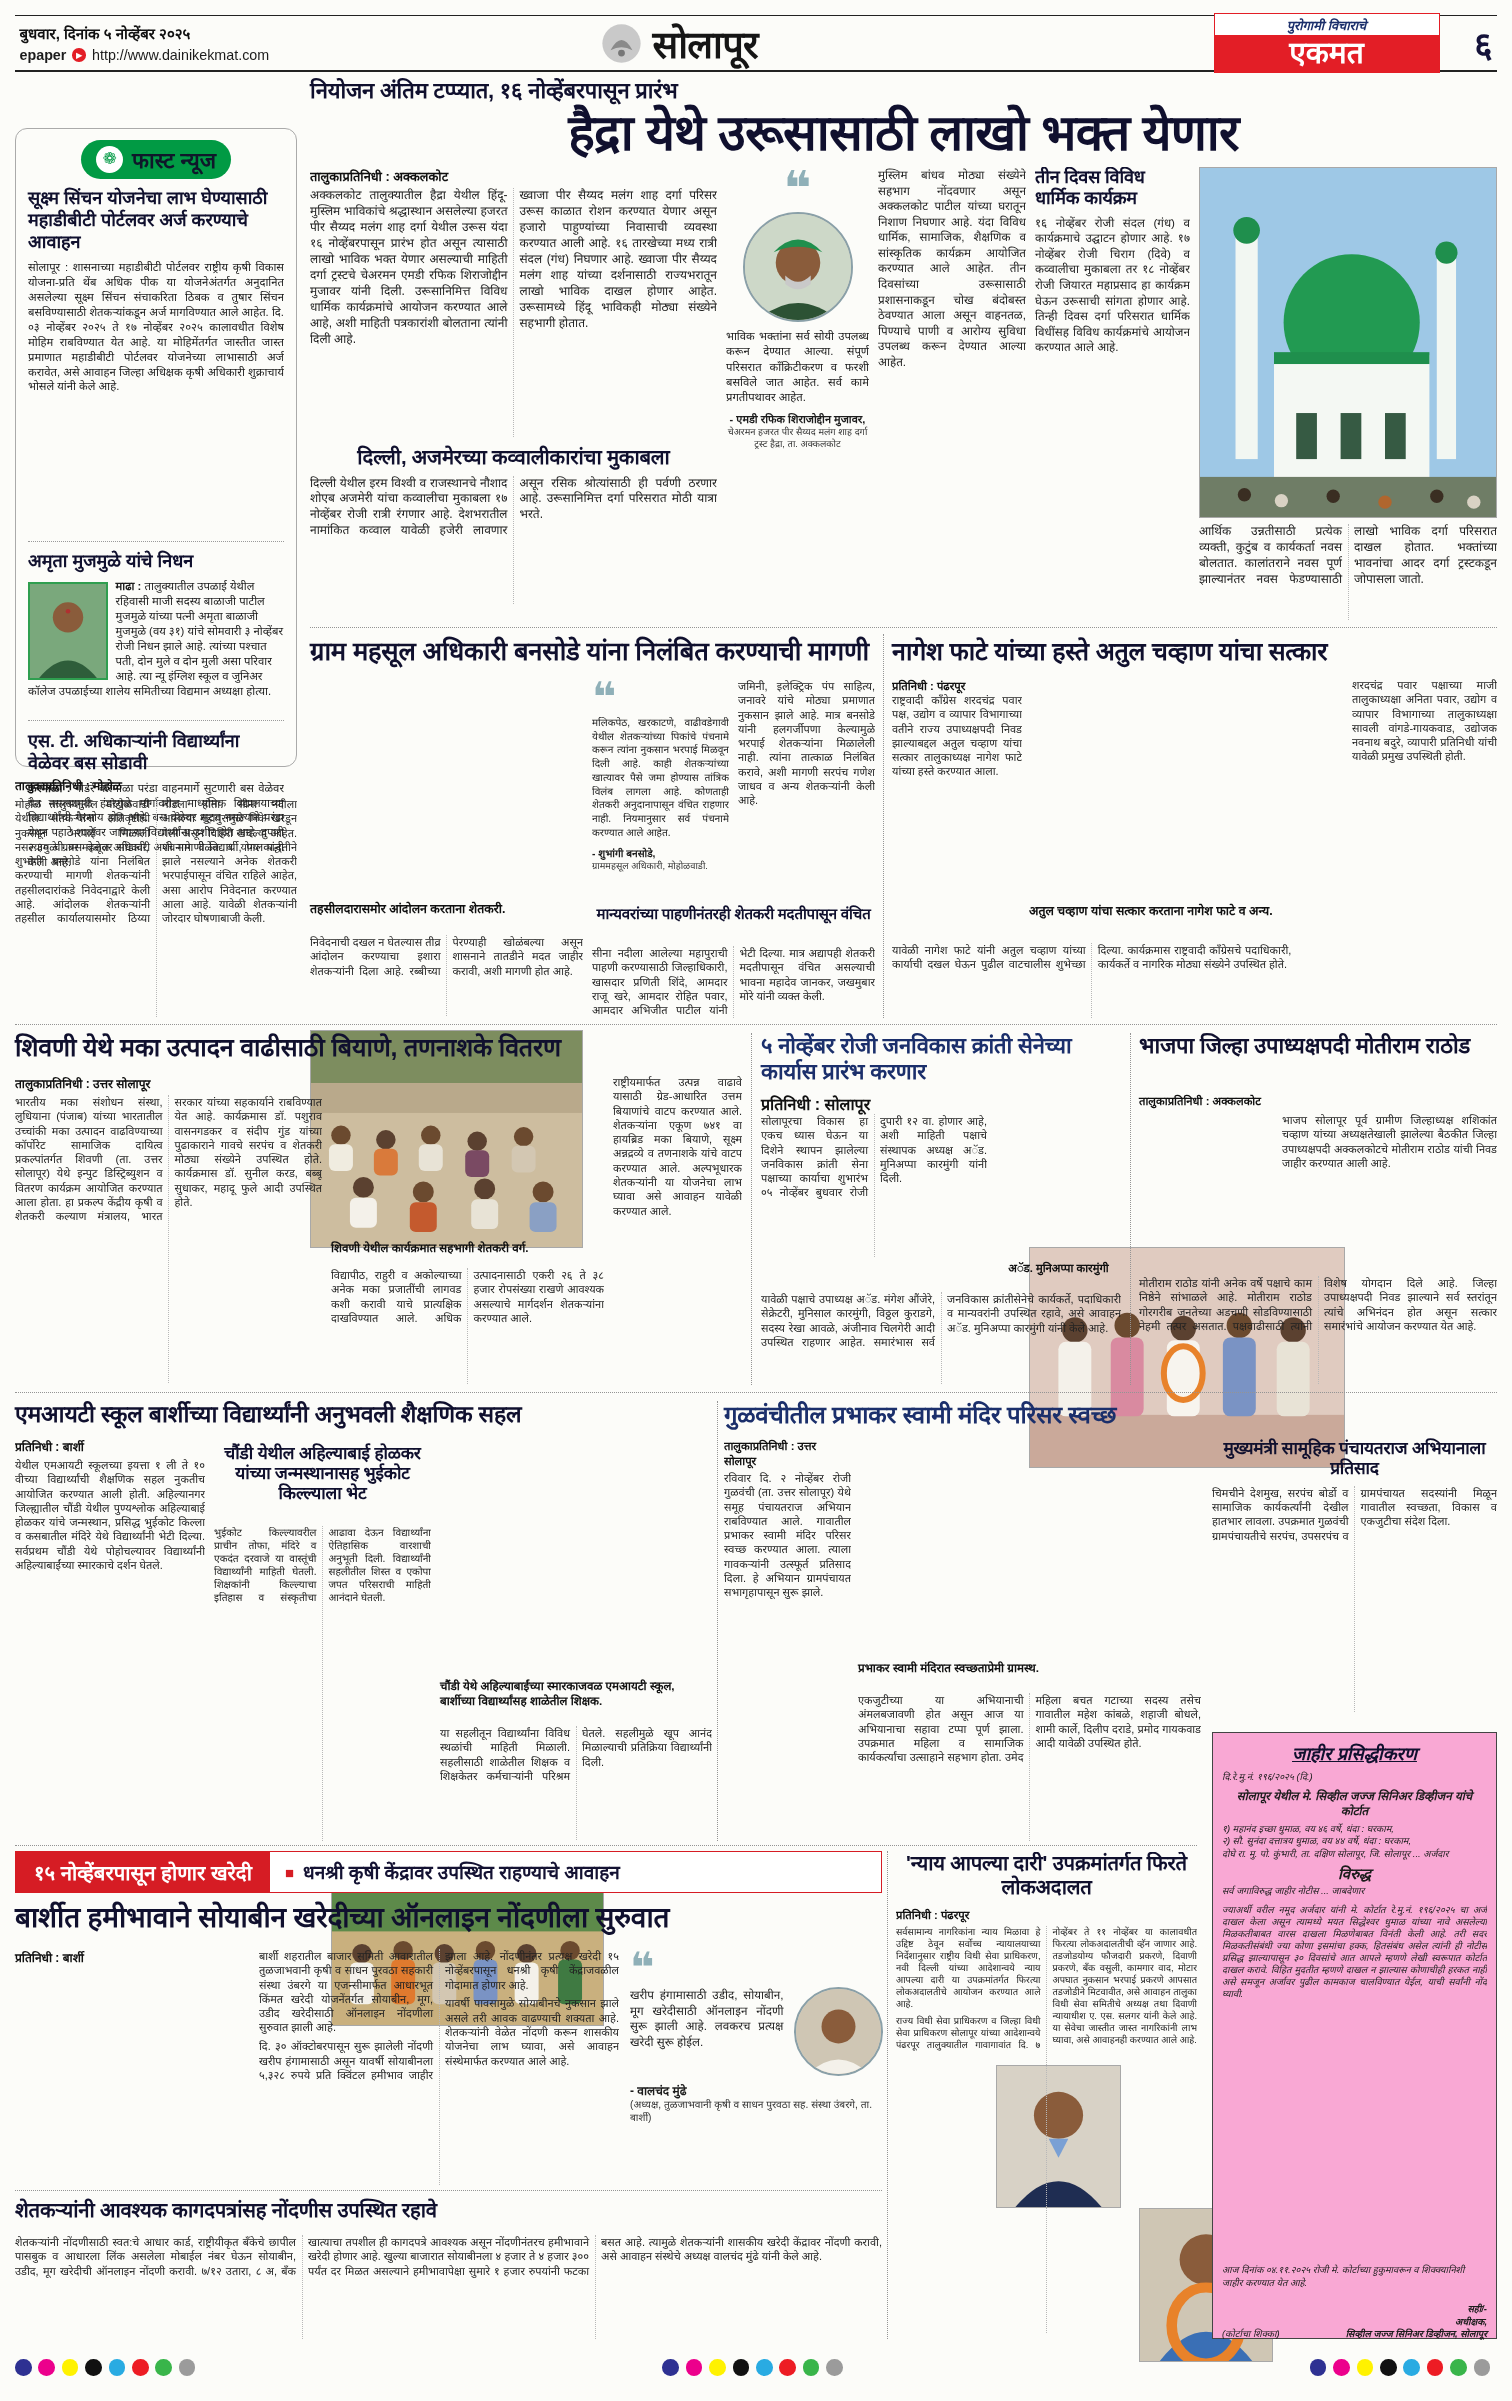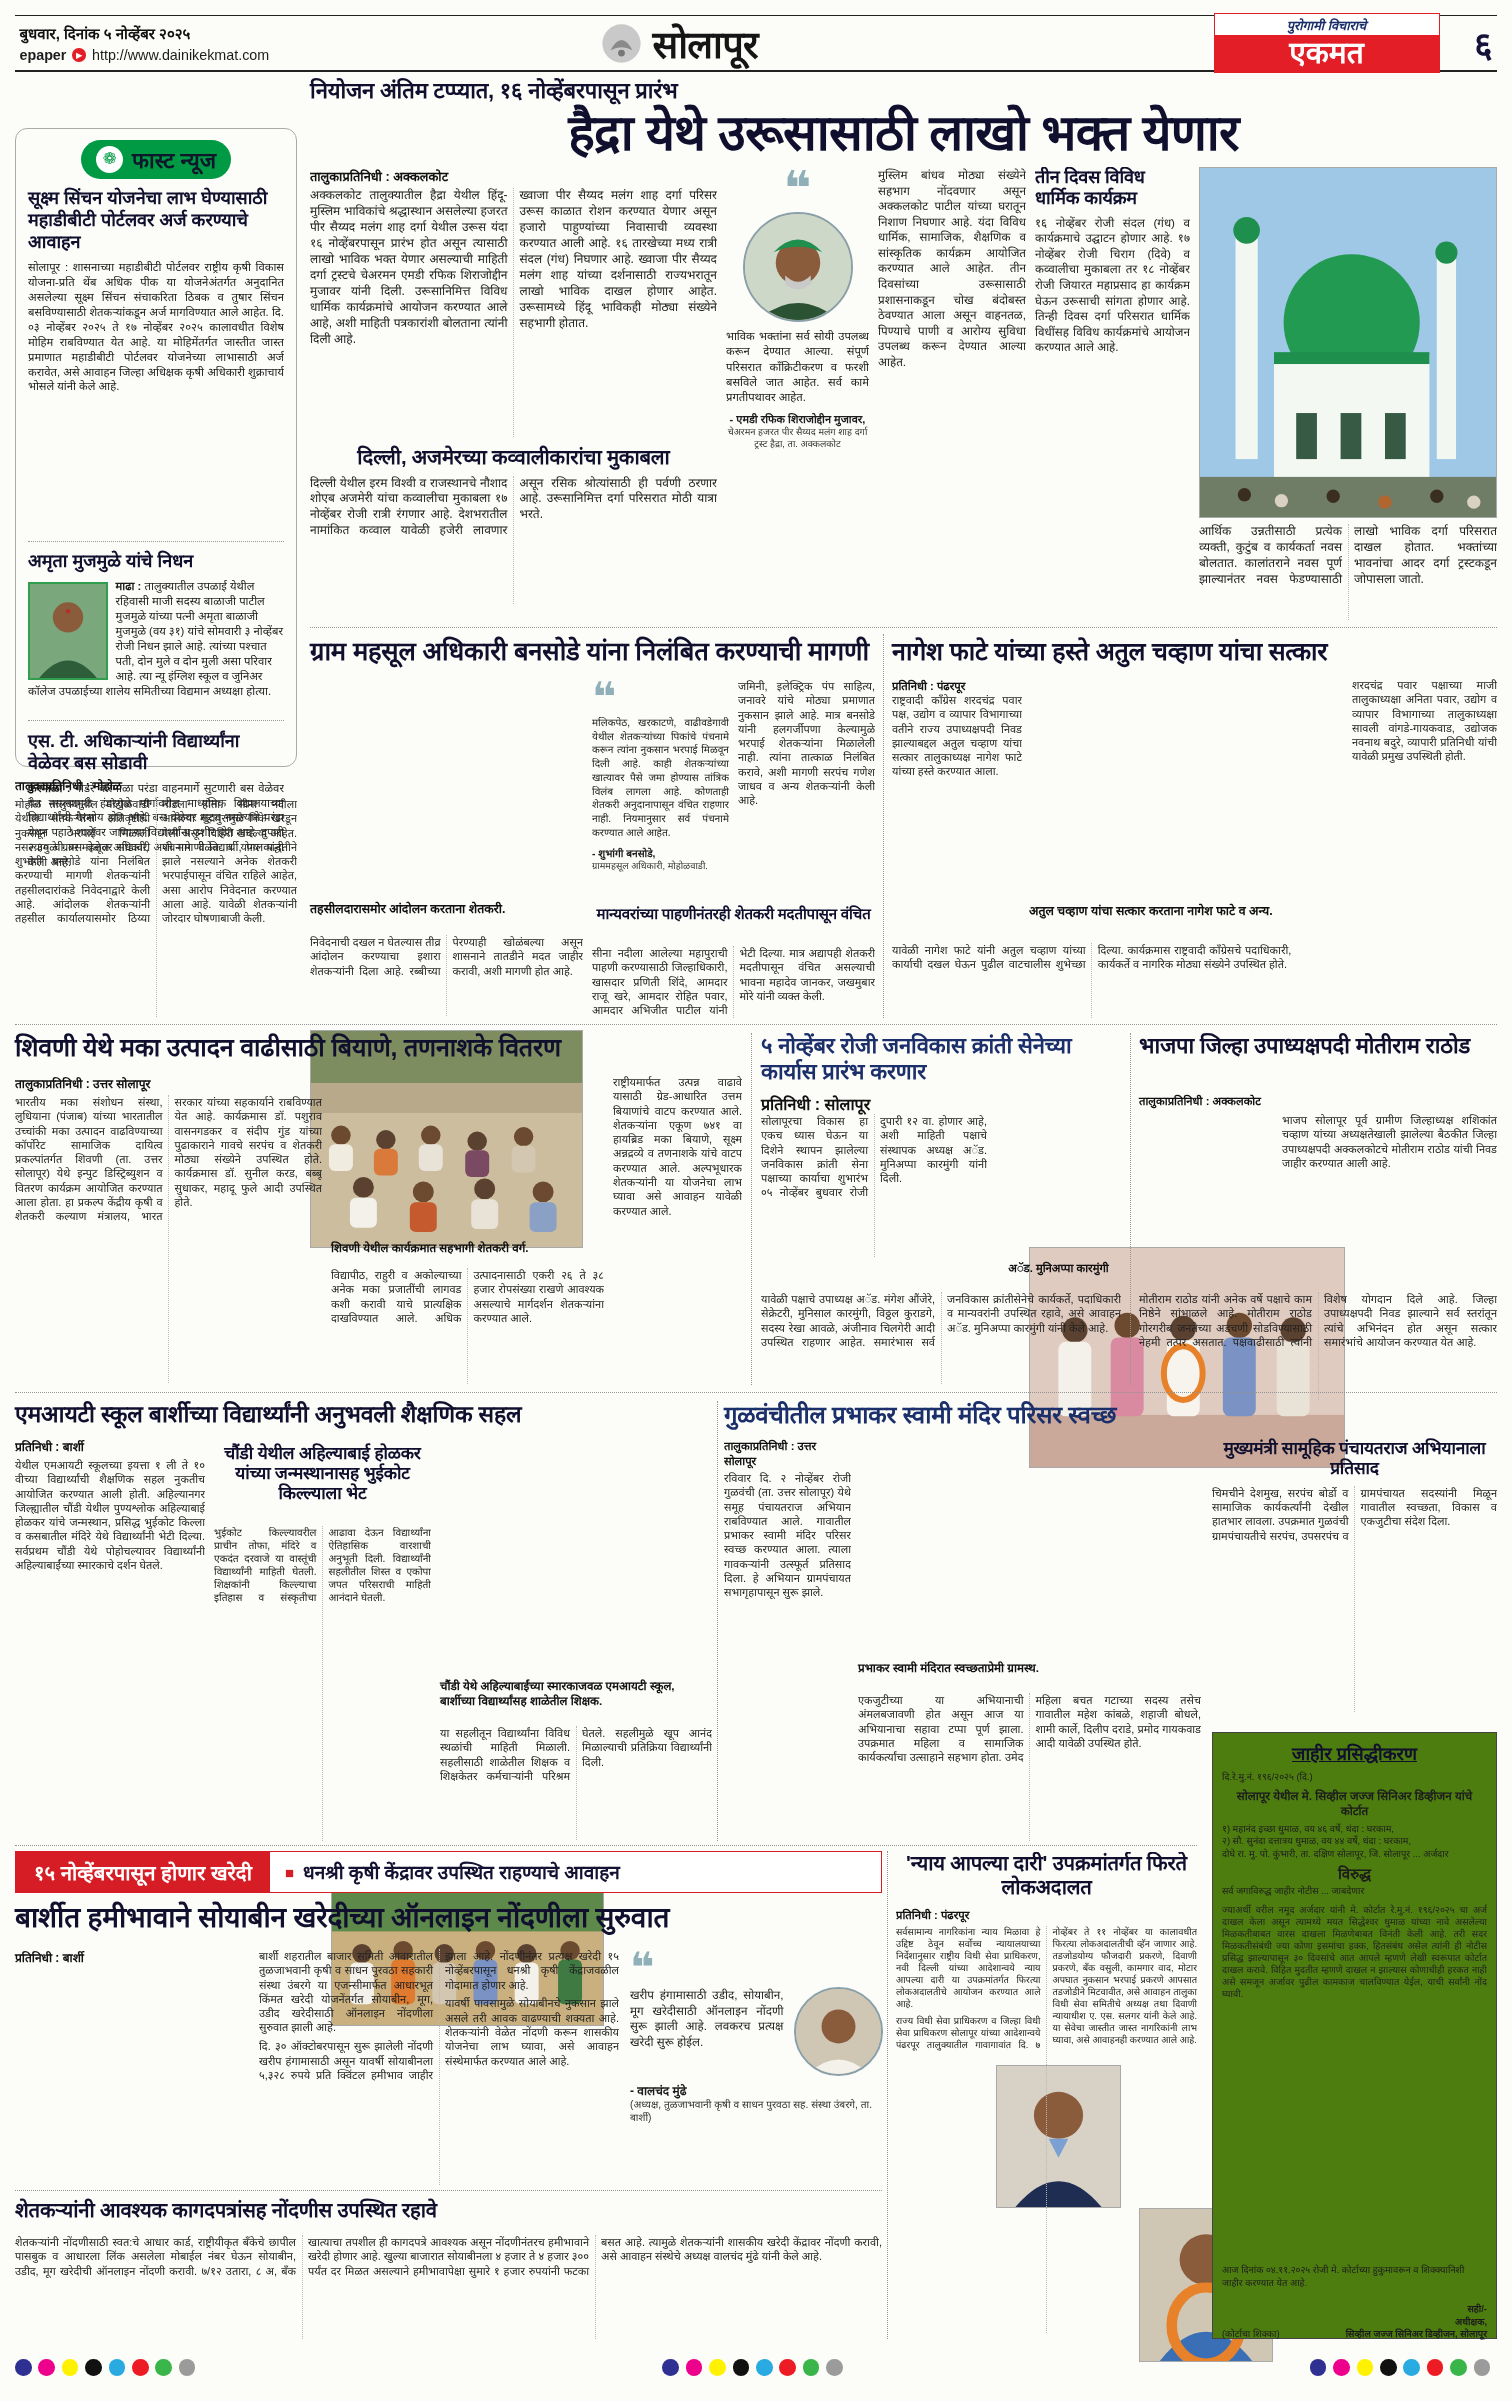--- a/index.html
+++ b/index.html
@@ -54,21 +54,21 @@
   .q-attr { font-weight:bold; font-size:11px; margin-top:6px; }
   .q-attr2 { font-size:9.4px; line-height:1.25; color:#333; }
   .circ { border-radius:50%; overflow:hidden; position:relative; border:2.3px solid #8aa0a8; background:#d8d2c6; }
   .circ svg { position:absolute; inset:0; width:100%; height:100%; }
   
   #banner { display:flex; align-items:stretch; border:1.5px solid #d61c24; background:#fff; }
   #banner .bl { background:#d61c24; color:#fff; font-weight:bold; font-size:20.3px; display:flex; align-items:center; padding:0 18px; }
   #banner .br { display:flex; align-items:center; gap:9px; padding:0 15px; font-weight:bold; font-size:19px; color:#141233; }
   #banner .sq { color:#d61c24; font-size:15px; }
   
-  #jahir { border:1.5px solid #444; padding:7.5px 9px; background:#4d7c0f; }
+  #jahir { border:1.5px solid #444; padding:7.5px 9px; background:#f9a8d4;font-style:italic; }
   #jahir .jt { text-align:center; font-weight:bold; font-size:18px; color:#10102e; text-decoration:underline; }
   #jahir .jc { text-align:center; font-weight:bold; font-size:11.7px; margin:4.5px 0; line-height:1.3; }
   .j-line { font-size:9.4px; line-height:1.35; }
   .j-vs { text-align:center; font-weight:bold; font-size:15px; margin:2.3px 0; }
   
   .dot { display:inline-block; width:16.6px; height:16.6px; border-radius:50%; margin-right:6.8px; }
   .dot-group { display:flex; align-items:center; }
 </style>
 </head>
 <body>
@@ -353,21 +353,21 @@
     <svg viewBox="0 0 100 120" preserveAspectRatio="none">
         <rect width="100" height="120" fill="#cfc6b4"></rect>
         <circle cx="50" cy="40" r="20" fill="#8a5c3b"></circle>
         <path d="M15 120 Q50 74 85 120 Z" fill="#3a6fb5"></path>
         <ellipse cx="50" cy="92" rx="26" ry="30" fill="none" stroke="#e8822a" stroke-width="8"></ellipse>
       </svg>
   </div>
   <div class="abs body-sm" style="left:1282px; top:1113px; width:215px; height:155px;">
     <p>भाजप सोलापूर पूर्व ग्रामीण जिल्हाध्यक्ष शशिकांत चव्हाण यांच्या अध्यक्षतेखाली झालेल्या बैठकीत जिल्हा उपाध्यक्षपदी अक्कलकोटचे मोतीराम राठोड यांची निवड जाहीर करण्यात आली आहे.</p>
   </div>
-  <div class="abs cols2 body-sm" style="left:1139px; top:1276px; width:358px; height:108px;margin-top:16px;">
+  <div class="abs cols2 body-sm" style="left:1139px; top:1276px; width:358px; height:108px;">
     <p>मोतीराम राठोड यांनी अनेक वर्षे पक्षाचे काम निष्ठेने सांभाळले आहे. मोतीराम राठोड गोरगरीब जनतेच्या अडचणी सोडविण्यासाठी नेहमी तत्पर असतात. पक्षवाढीसाठी त्यांनी विशेष योगदान दिले आहे. जिल्हा उपाध्यक्षपदी निवड झाल्याने सर्व स्तरांतून त्यांचे अभिनंदन होत असून सत्कार समारंभांचे आयोजन करण्यात येत आहे.</p>
   </div>
 
   <div class="abs hr-dot" style="left:15px; top:1392px; width:1482px;"></div>
 
   <div class="abs hl" style="left:15px; top:1401px; width:697px; font-size:23px;">एमआयटी स्कूल बार्शीच्या विद्यार्थ्यांनी अनुभवली शैक्षणिक सहल</div>
   <div class="abs" style="left:15px; top:1438px; width:190px; height:402px; overflow:hidden;">
     <div class="dateline" style="font-size:12px; margin-bottom:3px;">प्रतिनिधी : बार्शी</div>
     <div class="body-sm">येथील एमआयटी स्कूलच्या इयत्ता १ ली ते १० वीच्या विद्यार्थ्यांची शैक्षणिक सहल नुकतीच आयोजित करण्यात आली होती. अहिल्यानगर जिल्ह्यातील चौंडी येथील पुण्यश्लोक अहिल्याबाई होळकर यांचे जन्मस्थान, प्रसिद्ध भुईकोट किल्ला व कसबातील मंदिरे येथे विद्यार्थ्यांनी भेटी दिल्या. सर्वप्रथम चौंडी येथे पोहोचल्यावर विद्यार्थ्यांनी अहिल्याबाईंच्या स्मारकाचे दर्शन घेतले.</div>
   </div>

